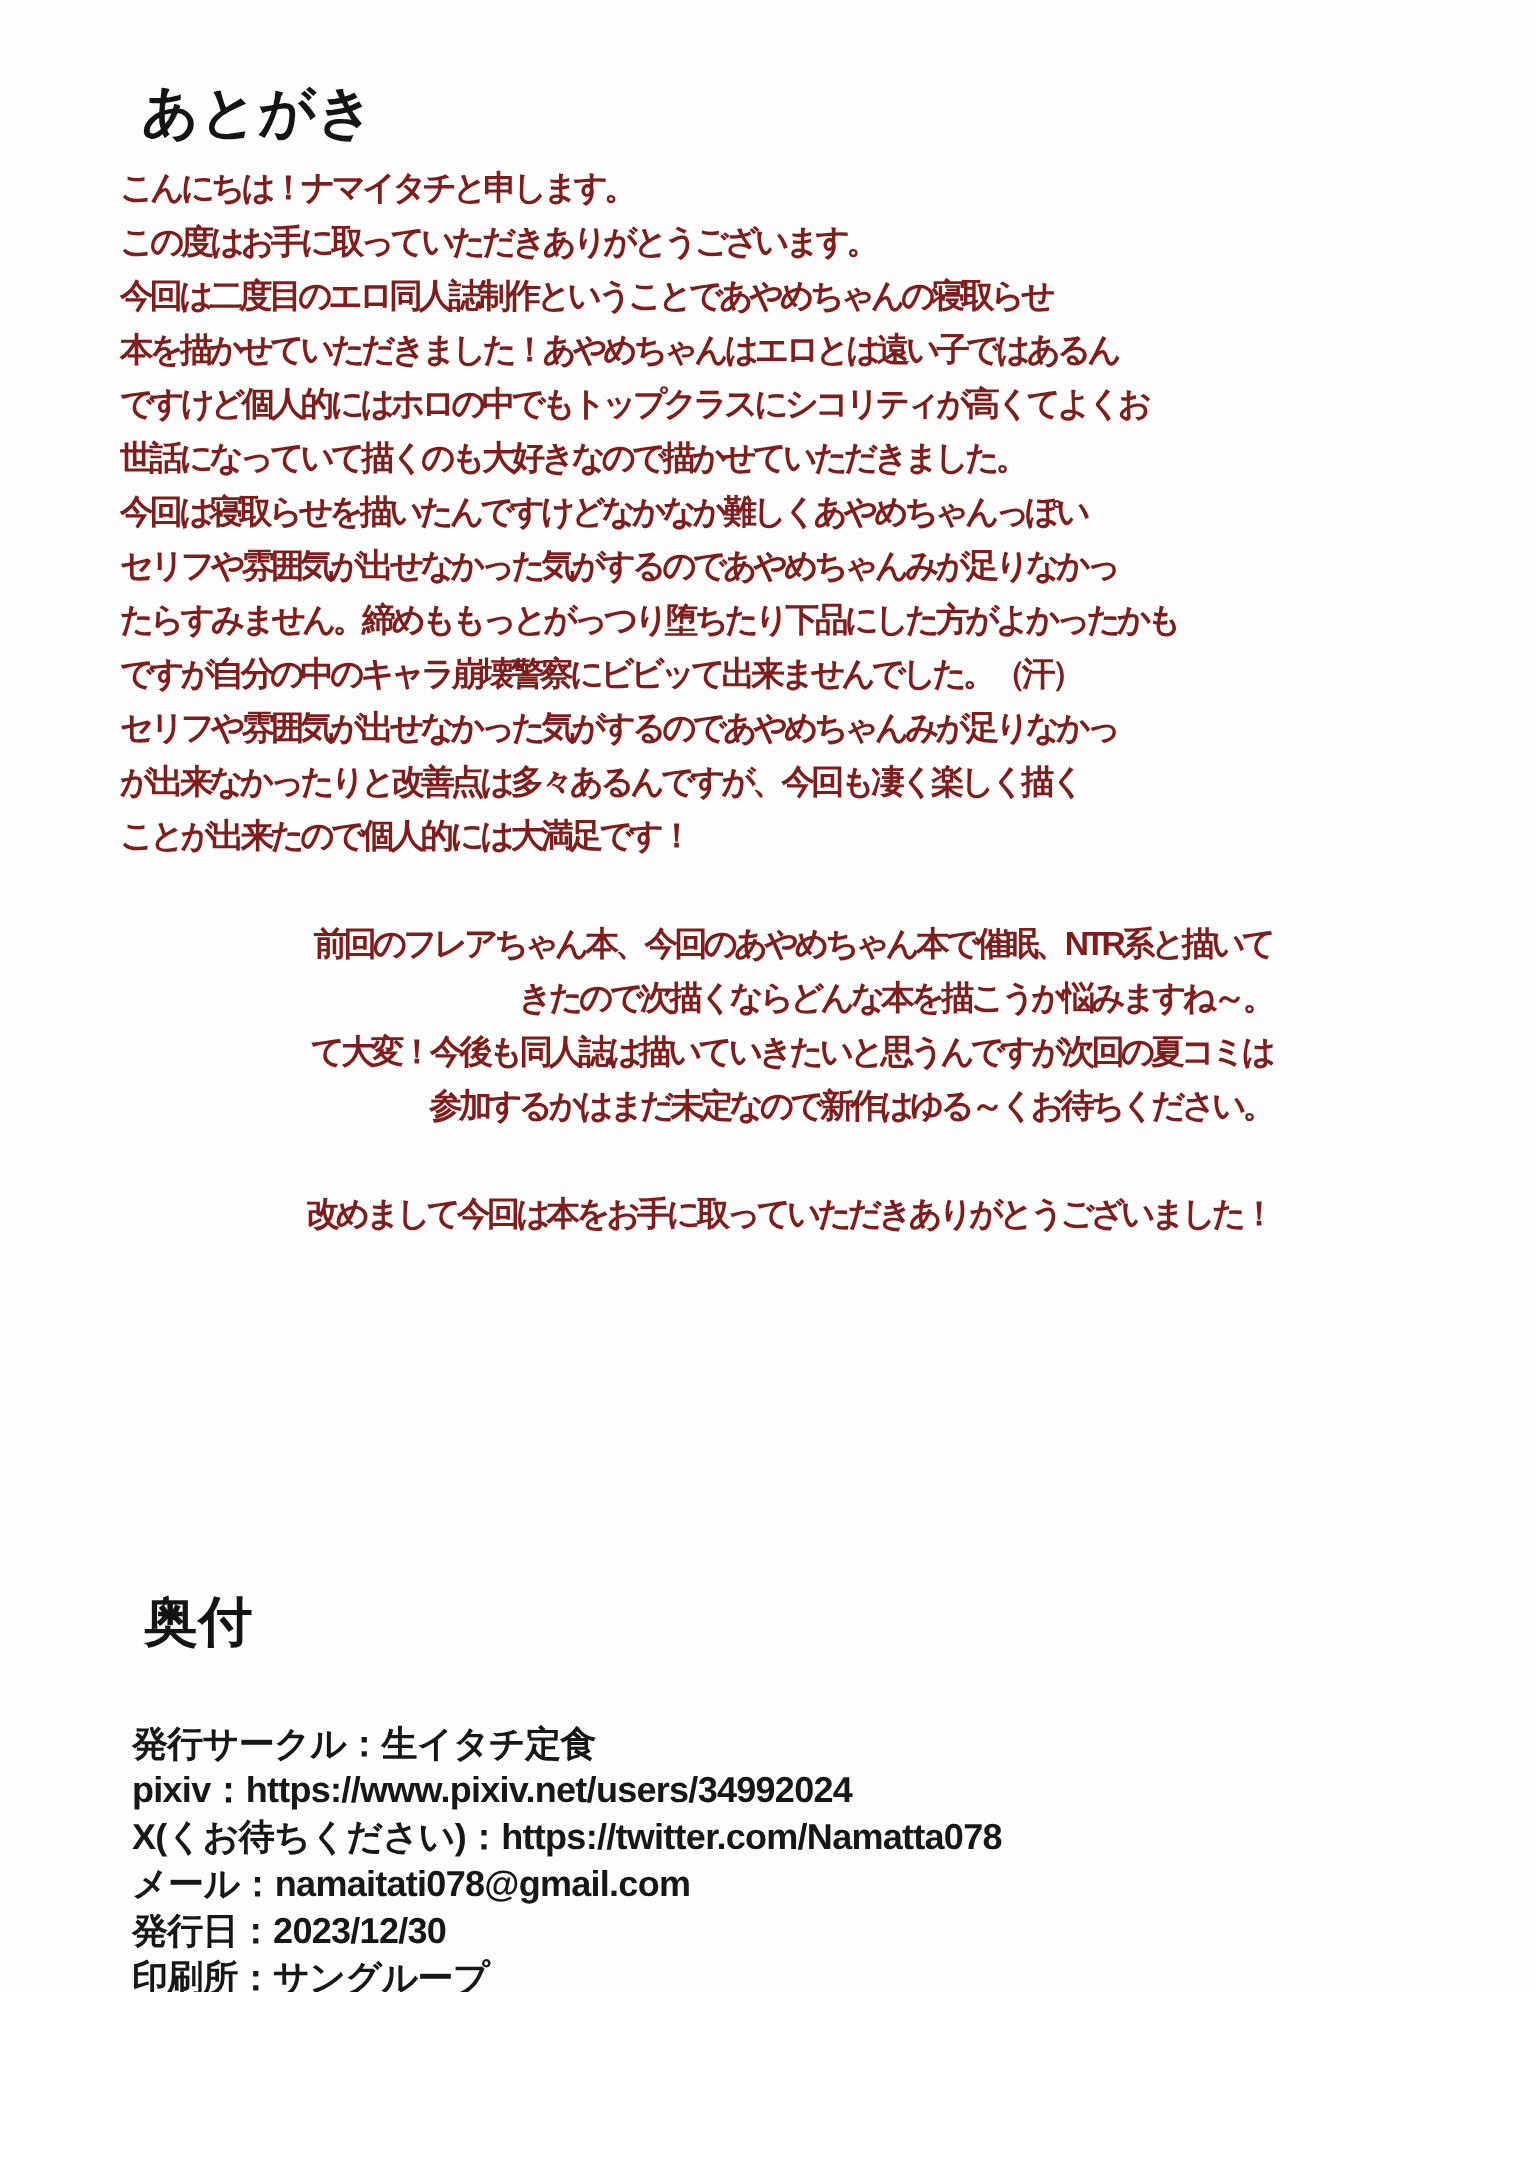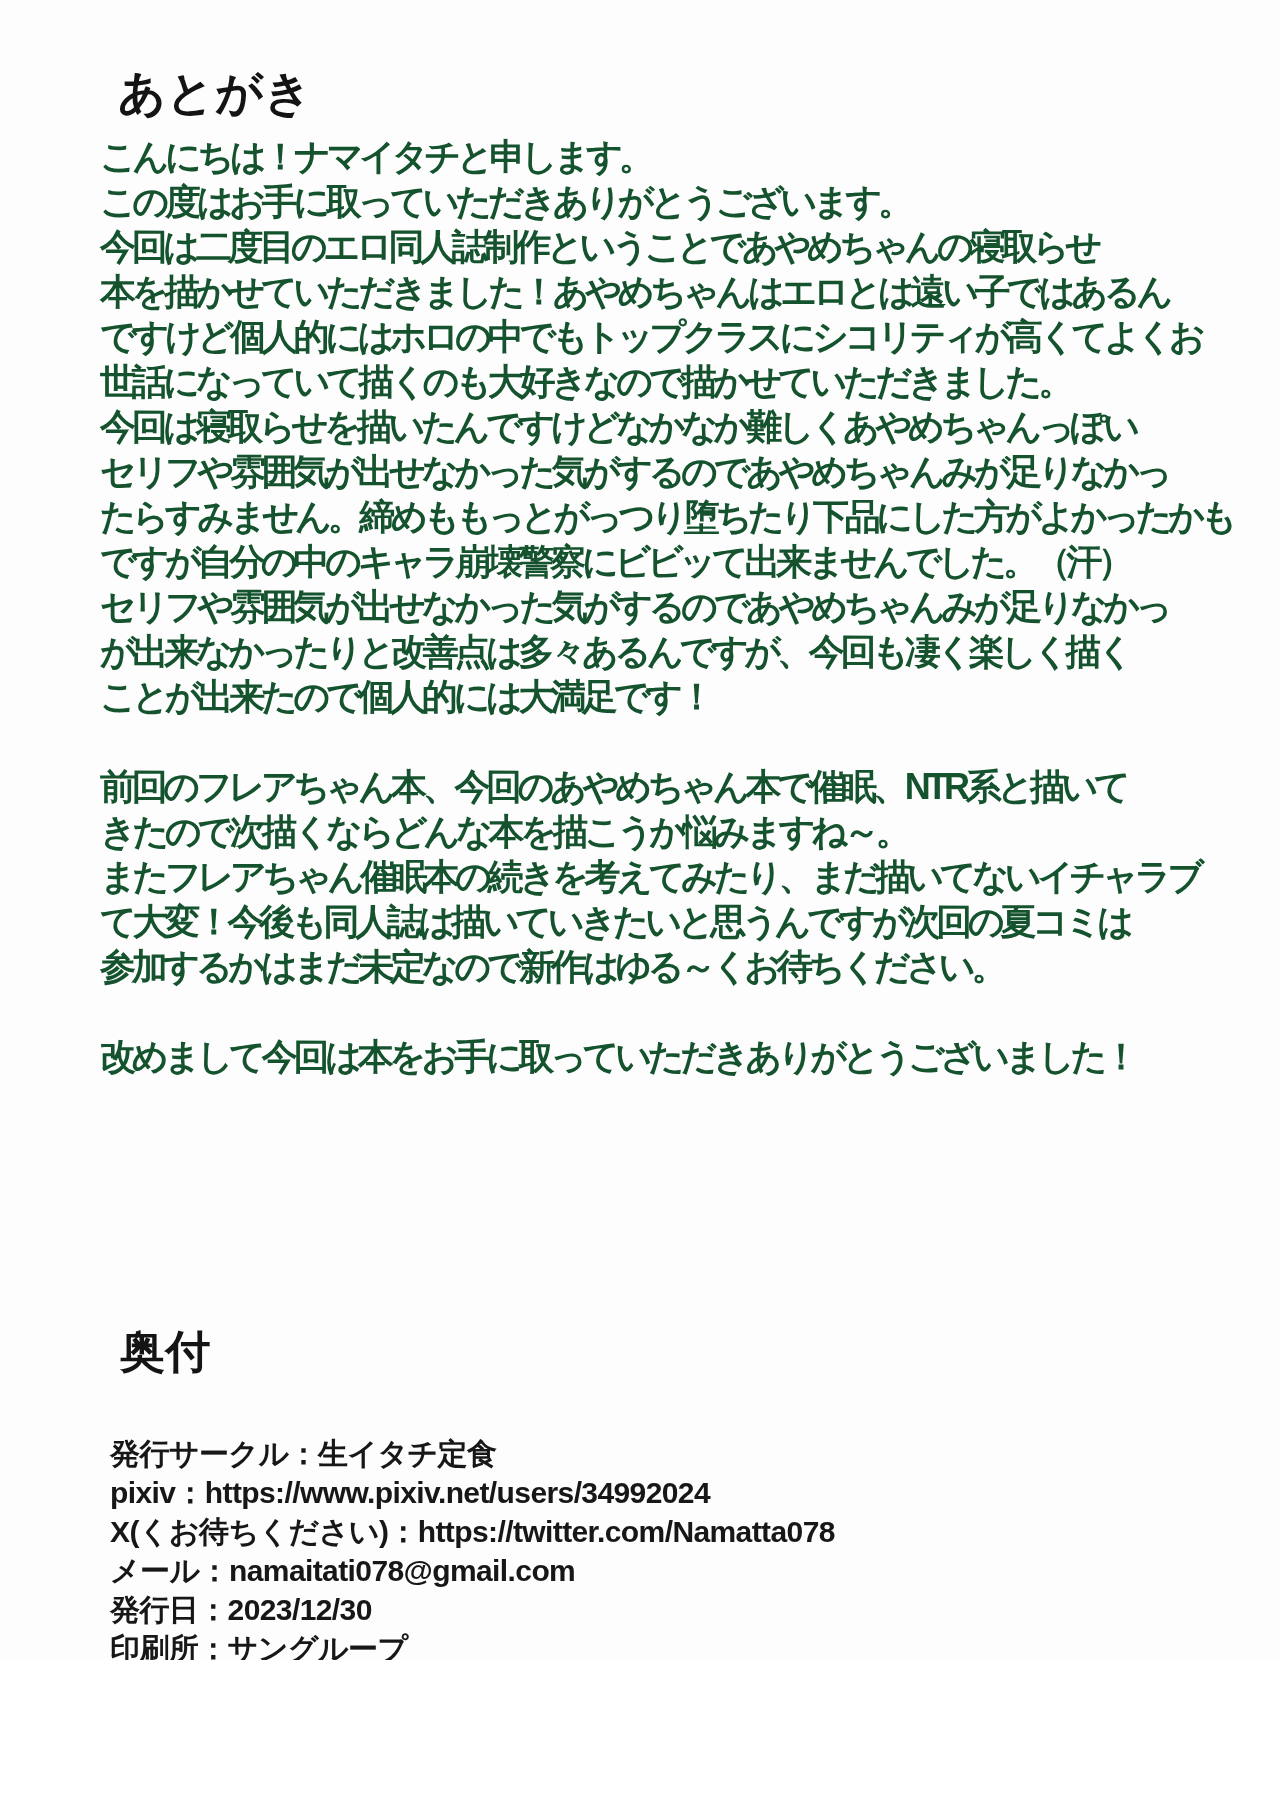--- a/index.html
+++ b/index.html
@@ -26,28 +26,28 @@
     white-space: nowrap;
   }
   .afterword-title { left: 118px; top: 36px; }
   .colophon-title  { left: 120px; top: 1290px; font-size: 45px; }
 
   .body-text {
     position: absolute;
     left: 100px;
     top: 134px;
     width: 960px;
-    font-size: 36px;
+    font-size: 28px;
     font-weight: 600;
     line-height: 45px;
     letter-spacing: -0.12em;
-    color: #14532d;
+    color: #7f1d1d;
   }
   .para { margin: 0; }
-  .para + .para { margin-top: 45px; }
+  .para + .para { margin-top: 45px; text-align: right; }
   .para .line { white-space: nowrap; }
 
   .colophon-lines {
     position: absolute;
     left: 110px;
     top: 1390px;
     font-size: 30px;
     font-weight: 600;
     line-height: 39px;
     letter-spacing: -0.02em;
@@ -88,21 +88,20 @@
         <div class="line">セリフや雰囲気が出せなかった気がするのであやめちゃんみが足りなかっ</div>
         <div class="line">たらすみません。締めももっとがっつり堕ちたり下品にした方がよかったかも</div>
         <div class="line">ですが自分の中のキャラ崩壊警察にビビッて出来ませんでした。（汗）</div>
         <div class="line">セリフや雰囲気が出せなかった気がするのであやめちゃんみが足りなかっ</div>
         <div class="line">が出来なかったりと改善点は多々あるんですが、今回も凄く楽しく描く</div>
         <div class="line">ことが出来たので個人的には大満足です！</div>
       </div>
     <div class="para">
         <div class="line">前回のフレアちゃん本、今回のあやめちゃん本で催眠、NTR系と描いて</div>
         <div class="line">きたので次描くならどんな本を描こうか悩みますね～。</div>
-        <div class="line">またフレアちゃん催眠本の続きを考えてみたり、まだ描いてないイチャラブ</div>
         <div class="line">て大変！今後も同人誌は描いていきたいと思うんですが次回の夏コミは</div>
         <div class="line">参加するかはまだ未定なので新作はゆる～くお待ちください。</div>
       </div>
     <div class="para">
         <div class="line">改めまして今回は本をお手に取っていただきありがとうございました！</div>
       </div>
   </div>
 
   <h2 class="section-title colophon-title">奥付</h2>
 

